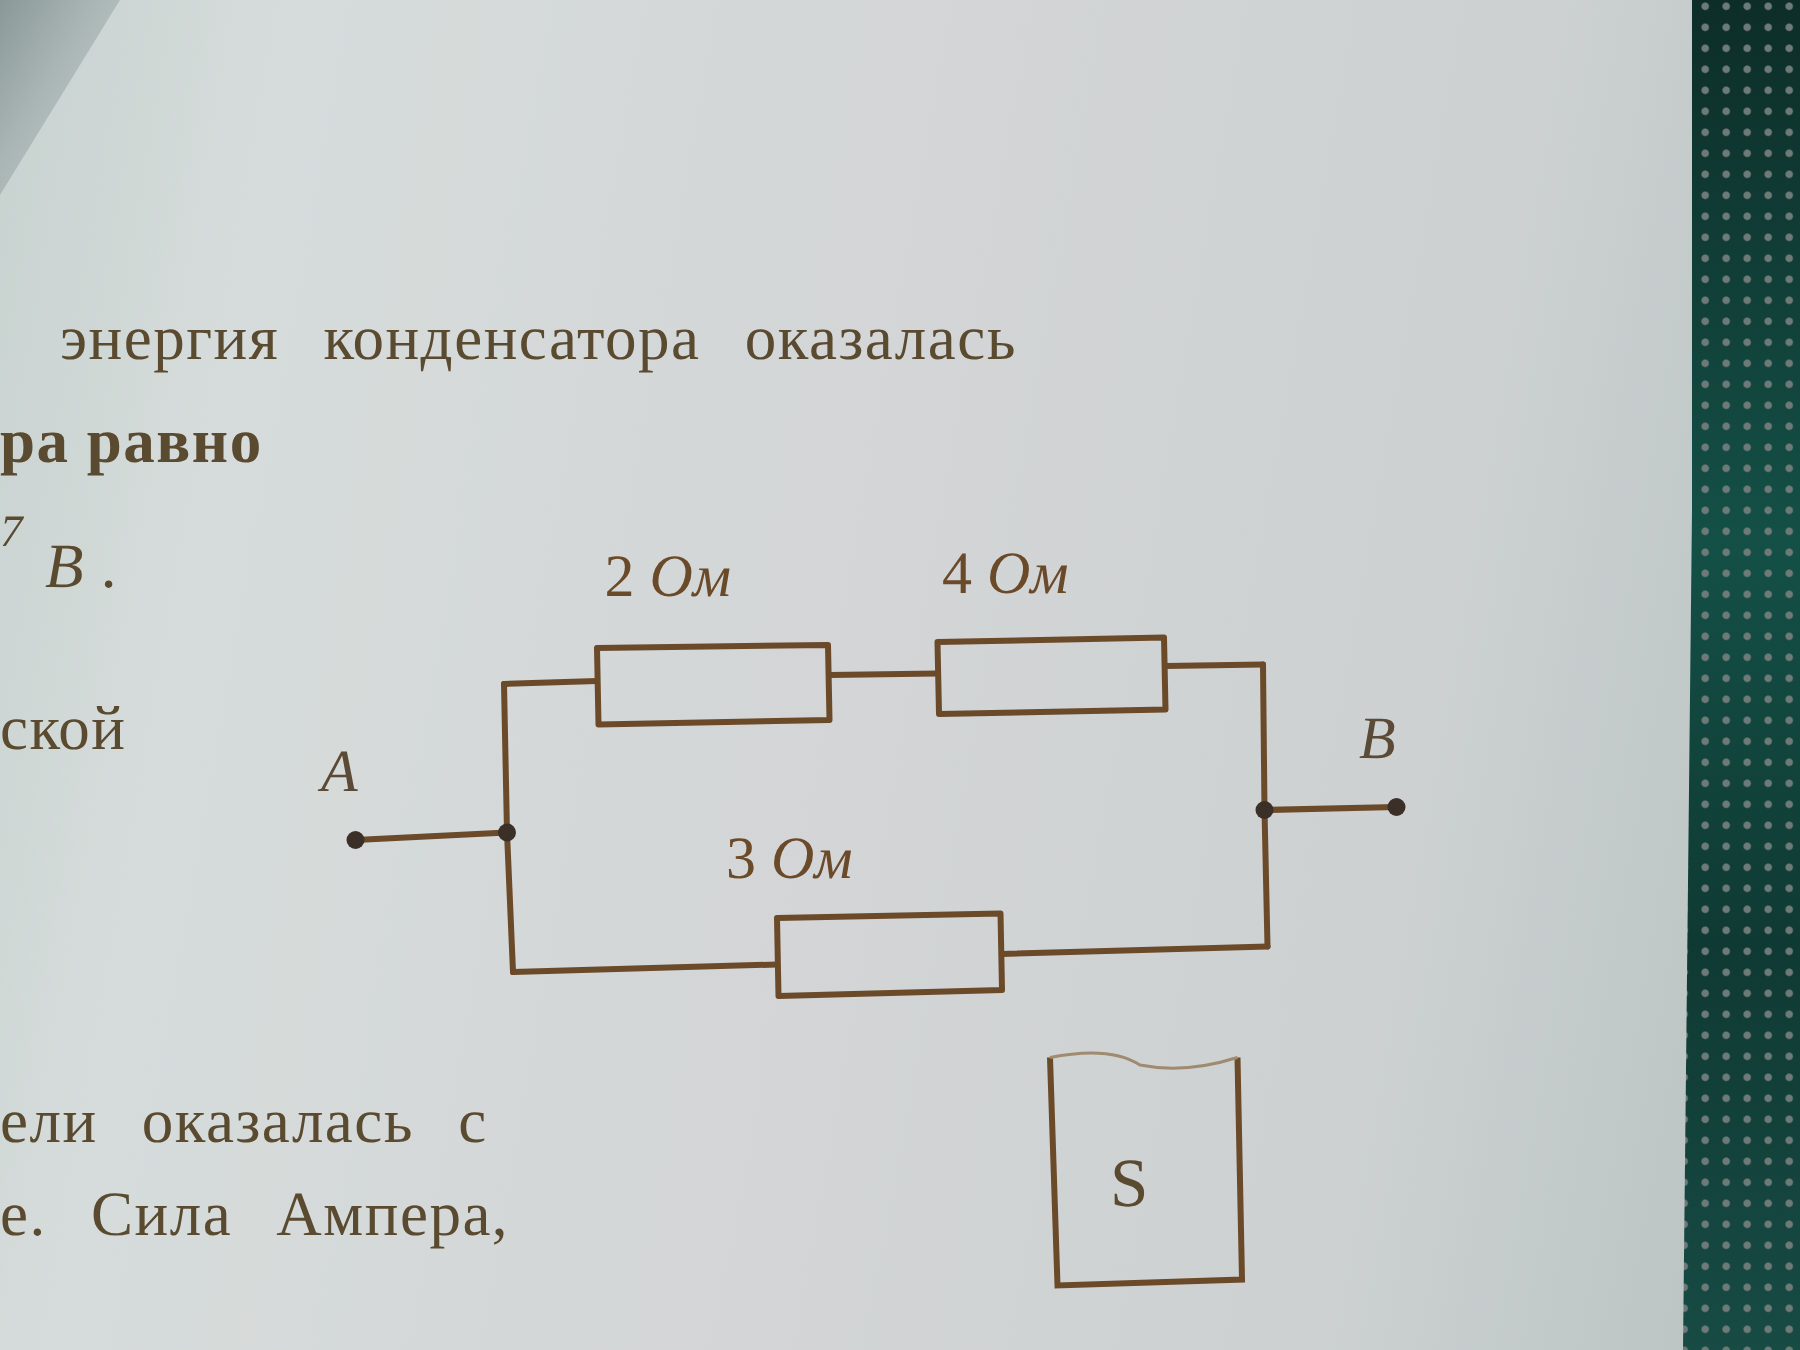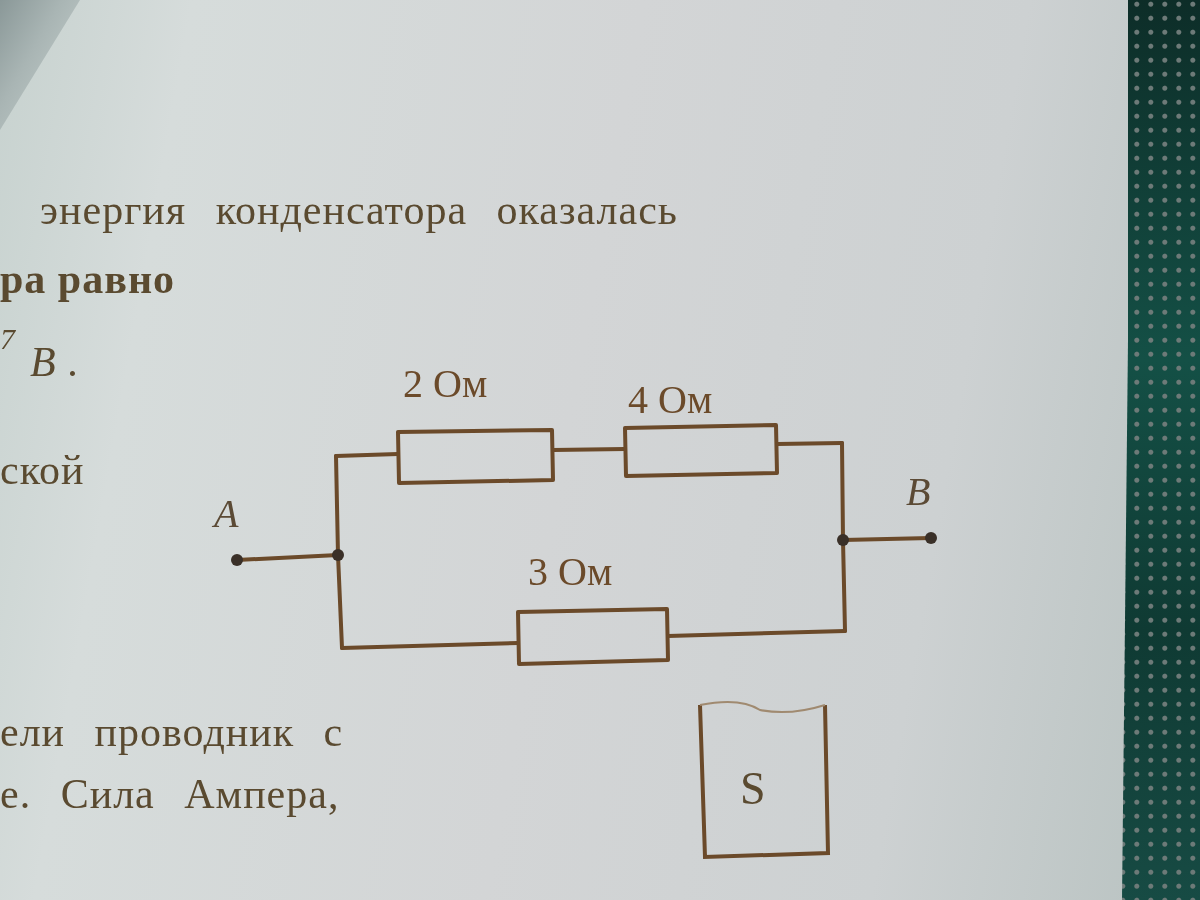--- a/index.html
+++ b/index.html
@@ -19,46 +19,46 @@
     background: linear-gradient(100deg, #c7d2cf 0%, #d6dcdb 15%, #d3d5d6 50%, #cdd1d2 80%, #bcc5c4 100%);
     clip-path: polygon(0 0, 1128px 0, 1128px 340px, 1122px 900px, 0 900px);
   }
   .shadow-top {
     position:absolute; left:0; top:0; width:80px; height:130px;
     background: linear-gradient(120deg, #8a9898 0%, #a9b5b4 40%, rgba(200,210,208,0) 100%);
     clip-path: polygon(0 0, 80px 0, 0 130px);
   }
   .txt {
     position:absolute; color:#5a4a30; white-space:nowrap;
-    font-size:42px; letter-spacing:1px;
+    font-size:42px; letter-spacing:1px;margin-top:16px;
   }
   .txt.spaced { word-spacing:18px; }
   .label {
     position:absolute; color:#6b4a2a; font-size:40px; white-space:nowrap;
   }
-  .label .unit { }
+  .label .unit { font-style:italic; }
   .node-label { position:absolute; color:#5b4a35; font-size:40px; font-style:italic; }
   svg.circuit { position:absolute; left:0; top:0; }
   .sletter {
     position:absolute; left:740px; top:762px; font-size:46px; color:#5a4a30;
   }
 </style>
 </head>
 <body>
 
 <div class="fabric"></div>
 <div class="page"></div>
 <div class="shadow-top"></div>
 
 <div class="txt spaced" style="left:40px; top:186px;">энергия конденсатора оказалась</div>
 <div class="txt" style="left:0px; top:255px;font-weight:bold;">ра равно</div>
 <div class="txt" style="left:0px; top:322px; font-style:italic; font-size:30px;">7</div>
 <div class="txt" style="left:30px; top:338px; font-style:italic;">B .</div>
 <div class="txt" style="left:0px; top:446px;text-align:right;">ской</div>
-<div class="txt spaced" style="left:0px; top:708px;">ели проводник с</div>
+<div class="txt spaced" style="left:0px; top:708px;">ели оказалась с</div>
 <div class="txt spaced" style="left:0px; top:770px;">е. Сила Ампера,</div>
 
 <svg class="circuit" width="1200" height="900">
   <g stroke="#6b4a2a" stroke-width="4" fill="none" stroke-linecap="round" stroke-linejoin="round">
 
     <line x1="237" y1="560" x2="338" y2="555"></line>
 
     <polyline points="336,456 338,555 342,648"></polyline>
 
     <line x1="336" y1="456" x2="398" y2="454"></line>
@@ -89,25 +89,25 @@
   <g stroke="#6b4a2a" stroke-width="4" fill="none">
     <polyline points="700,705 705,857 828,853 825,705"></polyline>
   </g>
   <path d="M700,705 Q740,697 760,710 Q790,716 825,705" stroke="#a08a70" stroke-width="2" fill="none"></path>
 </svg>
 
 <div class="label" style="left:403px; top:360px;">
   <span>2</span>
   <span class="unit">Ом</span>
 </div>
-<div class="label" style="left:628px; top:376px;">
+<div class="label" style="left:628px; top:358px;">
   <span>4</span>
   <span class="unit">Ом</span>
 </div>
-<div class="label" style="left:528px; top:548px;">
+<div class="label" style="left:484px; top:548px;">
   <span>3</span>
   <span class="unit">Ом</span>
 </div>
 
 <div class="node-label" style="left:214px; top:490px;">A</div>
 <div class="node-label" style="left:906px; top:468px;">B</div>
 
 <div class="sletter">S</div>
 
 </body></html>

